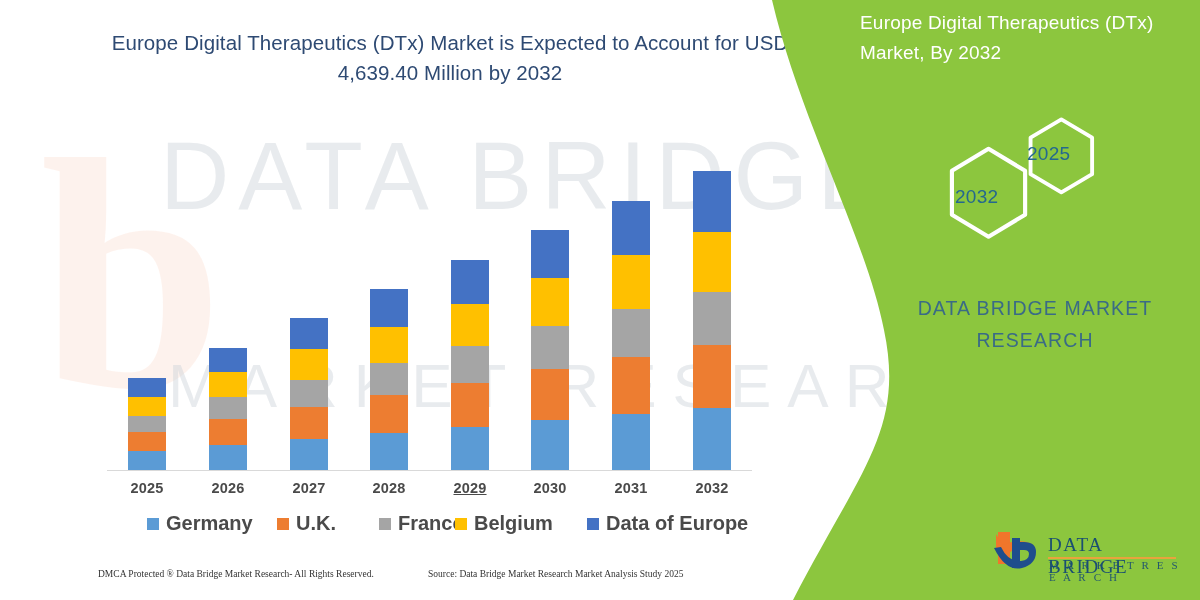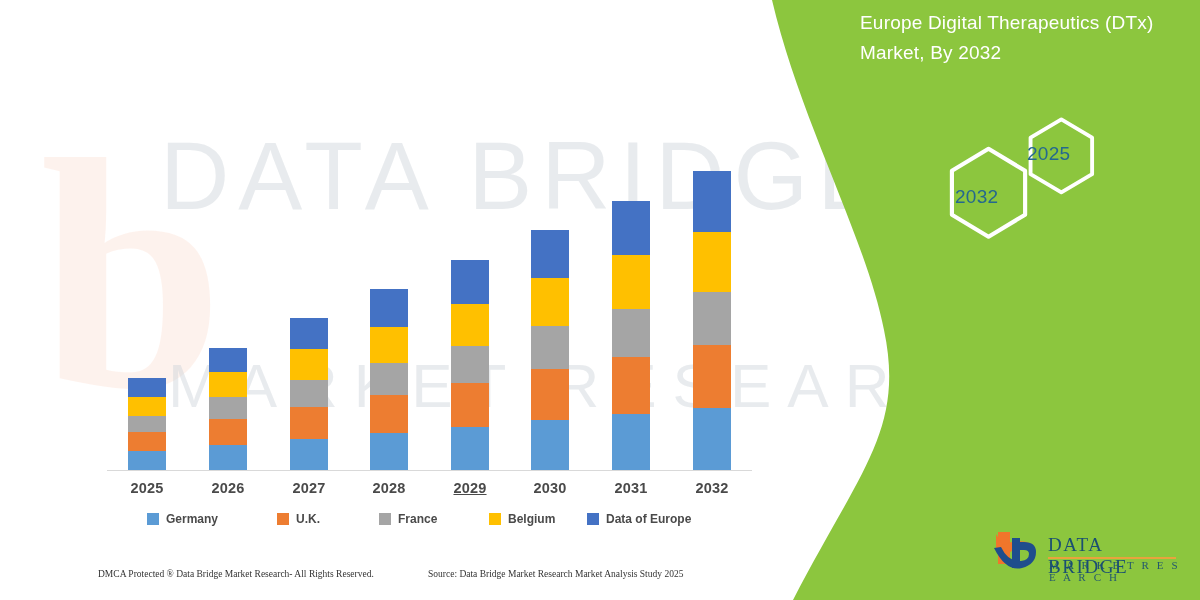--- a/index.html
+++ b/index.html
@@ -55,21 +55,21 @@
     position:absolute; width:70px; text-align:center;
     font-size:14.5px; font-weight:700; color:#4a4a4a; letter-spacing:.2px;
   }
 
   
   .legend {
     position:absolute; left:107px; top:512px; width:645px; height:24px;
   }
   .legend-item {
     position:absolute; display:flex; align-items:center; gap:7px;
-    font-size:12px; font-weight:700; color:#4a4a4a; white-space:nowrap;
+    font-size:20px; font-weight:700; color:#4a4a4a; white-space:nowrap;
   }
   .swatch { width:12px; height:12px; display:inline-block; flex:none; }
 
   
   .footer-left {
     position:absolute; left:98px; top:569px;
     font-size:9.5px; color:#333; font-family:"Liberation Serif", serif;
   }
   .footer-right {
     position:absolute; left:428px; top:569px;
@@ -112,20 +112,21 @@
 </style>
 </head>
 <body>
 
 <div id="root">
 
   <div class="wm-b">b</div>
   <div class="wm-text">DATA BRIDGE</div>
   <div class="wm-text2">MARKET RESEARCH</div>
 
+  <div class="chart-title">Europe Digital Therapeutics (DTx) Market is Expected to Account for USD 4,639.40 Million by 2032</div>
 
   <div id="plot">
       <div class="bar-group" style="left: 21px;">
         <div class="seg" style="height: 19px; background: rgb(68, 114, 196);"></div>
         <div class="seg" style="height: 19px; background: rgb(255, 192, 0);"></div>
         <div class="seg" style="height: 16px; background: rgb(165, 165, 165);"></div>
         <div class="seg" style="height: 19px; background: rgb(237, 125, 49);"></div>
         <div class="seg" style="height: 19px; background: rgb(91, 155, 213);"></div>
       </div>
       <div class="bar-group" style="left: 102px;">
@@ -196,21 +197,21 @@
         <span>Germany</span>
       </div>
       <div class="legend-item" style="left: 170px;">
         <span class="swatch" style="background: rgb(237, 125, 49);"></span>
         <span>U.K.</span>
       </div>
       <div class="legend-item" style="left: 272px;">
         <span class="swatch" style="background: rgb(165, 165, 165);"></span>
         <span>France</span>
       </div>
-      <div class="legend-item" style="left: 382px;">
+      <div class="legend-item" style="left: 348px;">
         <span class="swatch" style="background: rgb(255, 192, 0);"></span>
         <span>Belgium</span>
       </div>
       <div class="legend-item" style="left: 480px;">
         <span class="swatch" style="background: rgb(68, 114, 196);"></span>
         <span>Data of Europe</span>
       </div>
     </div>
 
   <div class="footer-left">DMCA Protected ® Data Bridge Market Research-  All Rights Reserved.</div>
@@ -226,20 +227,24 @@
 
   <div class="hex-wrap">
     <svg width="180" height="130" viewBox="0 0 180 130">
       <polygon points="36,40 66,22 96,40 96,76 66,94 36,76" transform="translate(-22,12) scale(1.22)" fill="none" stroke="#ffffff" stroke-width="3.4" stroke-linejoin="round"></polygon>
       <polygon points="104,12 131,-4 158,12 158,44 131,60 104,44" transform="translate(-18,14) scale(1.14)" fill="none" stroke="#ffffff" stroke-width="3.4" stroke-linejoin="round"></polygon>
     </svg>
     <span class="hex-label" style="left:25px; top:76px;">2032</span>
     <span class="hex-label" style="left:97px; top:33px;">2025</span>
   </div>
 
+  <div class="brand">
+    <span>DATA BRIDGE MARKET</span><br>
+    <span>RESEARCH</span>
+  </div>
 
   <div class="logo">
     <svg width="56" height="50" viewBox="0 0 56 50">
       <path d="M10 4 L22 4 L22 30 Q22 36 16 36 L10 36 Z" fill="#F0762B"></path>
       <path d="M8 6 L8 22 Q26 8 44 16 Q30 16 20 26 Z" fill="#F0762B"></path>
       <path d="M6 20 Q18 44 34 40 Q48 36 48 24 Q48 14 36 14 L30 14 L30 22 L36 22
                Q41 22 41 26 Q41 32 33 33 Q20 34 13 19 Z" fill="#1F4E8C"></path>
       <path d="M24 10 L32 10 L32 40 L24 40 Z" fill="#1F4E8C"></path>
     </svg>
     <div class="logo-main">DATA BRIDGE</div>

